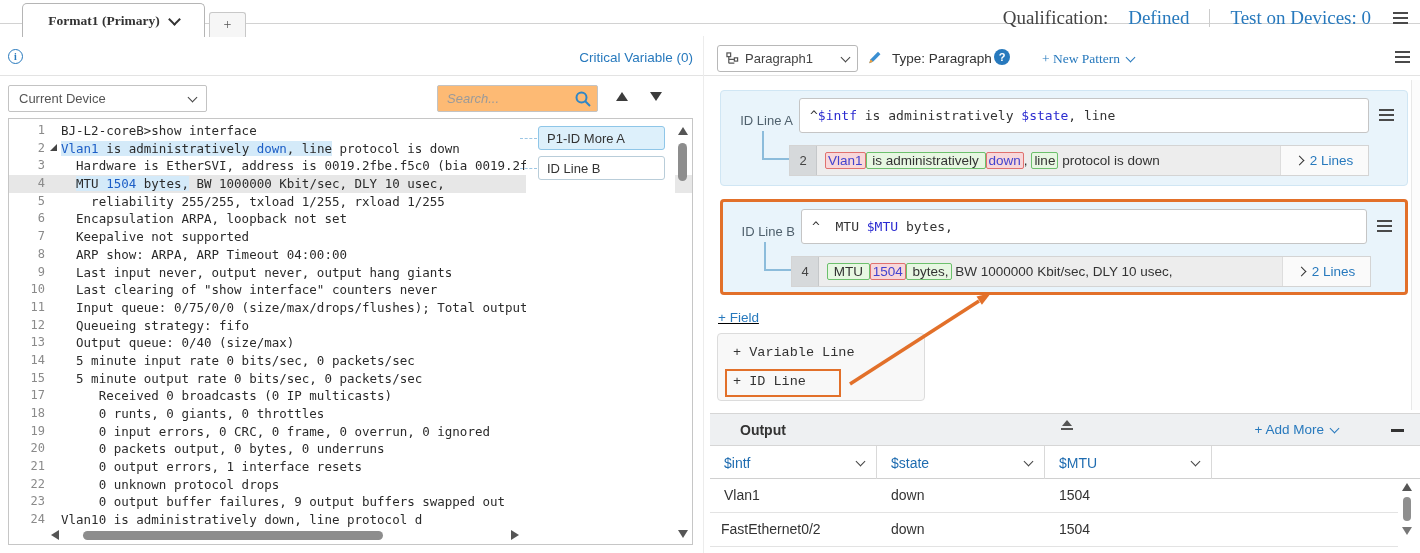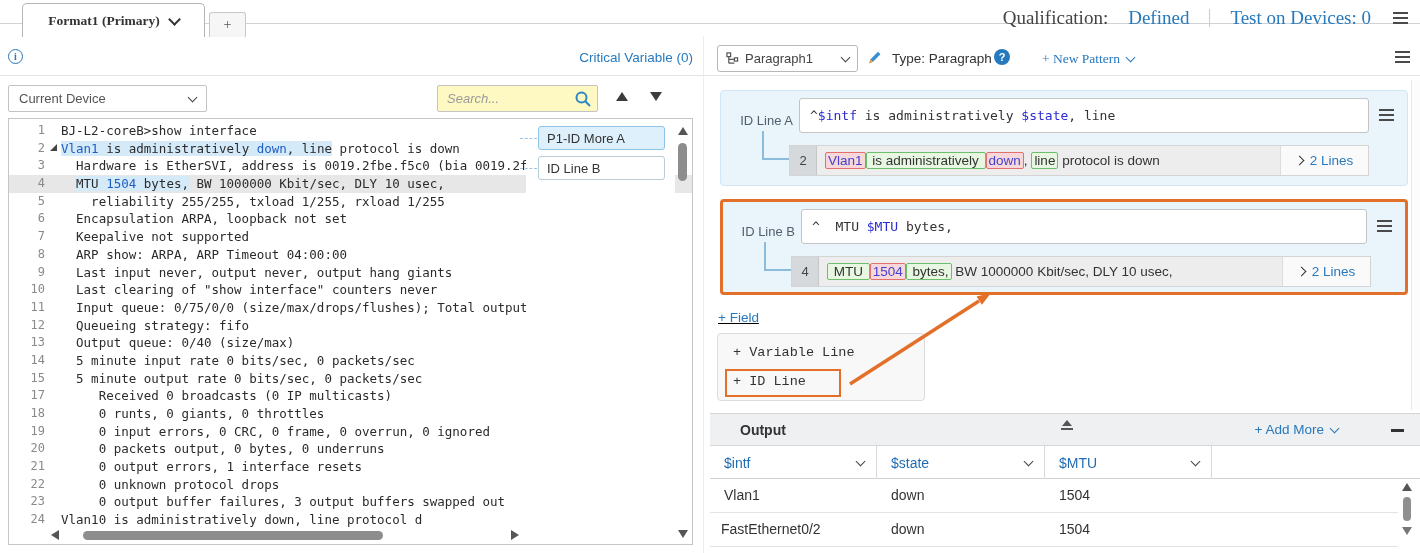--- a/index.html
+++ b/index.html
@@ -25,21 +25,21 @@
 
   
   .info-icon { position:absolute; left:8px; top:49px; width:15px; height:15px; border:1.5px solid #2779bd; border-radius:50%;
     color:#2779bd; font-size:10px; font-weight:bold; display:flex; align-items:center; justify-content:center; font-family:"Liberation Serif",serif; cursor:pointer; }
   .crit-var { position:absolute; left:420px; top:50px; width:273px; text-align:right; font-size:13.5px; }
 
   
   .dev-select { position:absolute; left:8px; top:85px; width:199px; height:27px; border:1px solid #c3c3c3; border-radius:2px; background:#fff;
     display:flex; align-items:center; font-size:13px; color:#555; padding:0 10px; cursor:pointer; }
   .dev-select .chev { margin-left:auto; }
-  .searchbox { position:absolute; left:437px; top:85px; width:161px; height:27px; border:1px solid #c3c3c3; border-radius:2px; background:#fef9c3; display:flex; align-items:center; }
+  .searchbox { position:absolute; left:437px; top:85px; width:161px; height:27px; border:1px solid #c3c3c3; border-radius:2px; background:#fdba74; display:flex; align-items:center; }
   .searchbox input { flex:1; border:none; outline:none; font-size:13px; font-style:italic; color:#555; padding:0 6px 0 9px; min-width:0; background:transparent; font-family:"Liberation Sans",sans-serif; }
   .searchbox input::placeholder { color:#9a9a9a; }
   .tri-btn { position:absolute; width:0; height:0; cursor:pointer; }
   .tri-up { left:616px; top:92px; border-left:6px solid transparent; border-right:6px solid transparent; border-bottom:9px solid #3c3c3c; }
   .tri-down { left:650px; top:92px; border-left:6px solid transparent; border-right:6px solid transparent; border-top:9px solid #3c3c3c; }
 
   
   .codebox { position:absolute; left:8px; top:118px; width:685px; height:427px; border:1px solid #c6c6c6; background:#fff; overflow:hidden; }
   .code-rows { position:absolute; left:0; top:3px; width:100%; }
   .code-row { height:17.7px; line-height:17.7px; white-space:pre; font-family:"DejaVu Sans Mono",monospace; font-size:12.5px; color:#2b2b2b; position:relative; }
@@ -186,21 +186,21 @@
         <div class="code-row"><span class="code-num">12</span><span class="fold-slot"></span><span><span>  Queueing strategy: fifo</span></span></div>
         <div class="code-row"><span class="code-num">13</span><span class="fold-slot"></span><span><span>  Output queue: 0/40 (size/max)</span></span></div>
         <div class="code-row"><span class="code-num">14</span><span class="fold-slot"></span><span><span>  5 minute input rate 0 bits/sec, 0 packets/sec</span></span></div>
         <div class="code-row"><span class="code-num">15</span><span class="fold-slot"></span><span><span>  5 minute output rate 0 bits/sec, 0 packets/sec</span></span></div>
         <div class="code-row"><span class="code-num">17</span><span class="fold-slot"></span><span><span>     Received 0 broadcasts (0 IP multicasts)</span></span></div>
         <div class="code-row"><span class="code-num">18</span><span class="fold-slot"></span><span><span>     0 runts, 0 giants, 0 throttles</span></span></div>
         <div class="code-row"><span class="code-num">19</span><span class="fold-slot"></span><span><span>     0 input errors, 0 CRC, 0 frame, 0 overrun, 0 ignored</span></span></div>
         <div class="code-row"><span class="code-num">20</span><span class="fold-slot"></span><span><span>     0 packets output, 0 bytes, 0 underruns</span></span></div>
         <div class="code-row"><span class="code-num">21</span><span class="fold-slot"></span><span><span>     0 output errors, 1 interface resets</span></span></div>
         <div class="code-row"><span class="code-num">22</span><span class="fold-slot"></span><span><span>     0 unknown protocol drops</span></span></div>
-        <div class="code-row"><span class="code-num">23</span><span class="fold-slot"></span><span><span>     0 output buffer failures, 3 output buffers swapped out</span></span></div>
+        <div class="code-row"><span class="code-num">23</span><span class="fold-slot"></span><span><span>     0 output buffer failures, 9 output buffers swapped out</span></span></div>
         <div class="code-row"><span class="code-num">24</span><span class="fold-slot"></span><span><span>Vlan10 is administratively down, line protocol d</span></span></div>
       </div>
     <div class="tag-overlay" id="tag-gutter">
         <div class="tag-dash" style="top: 18px;"></div>
         <div class="tag-box active" style="top: 6px;">
           <span>P1-ID More A</span>
         </div>
         <div class="tag-dash" style="top: 48px;"></div>
         <div class="tag-box" style="top: 36px;">
           <span>ID Line B</span>

